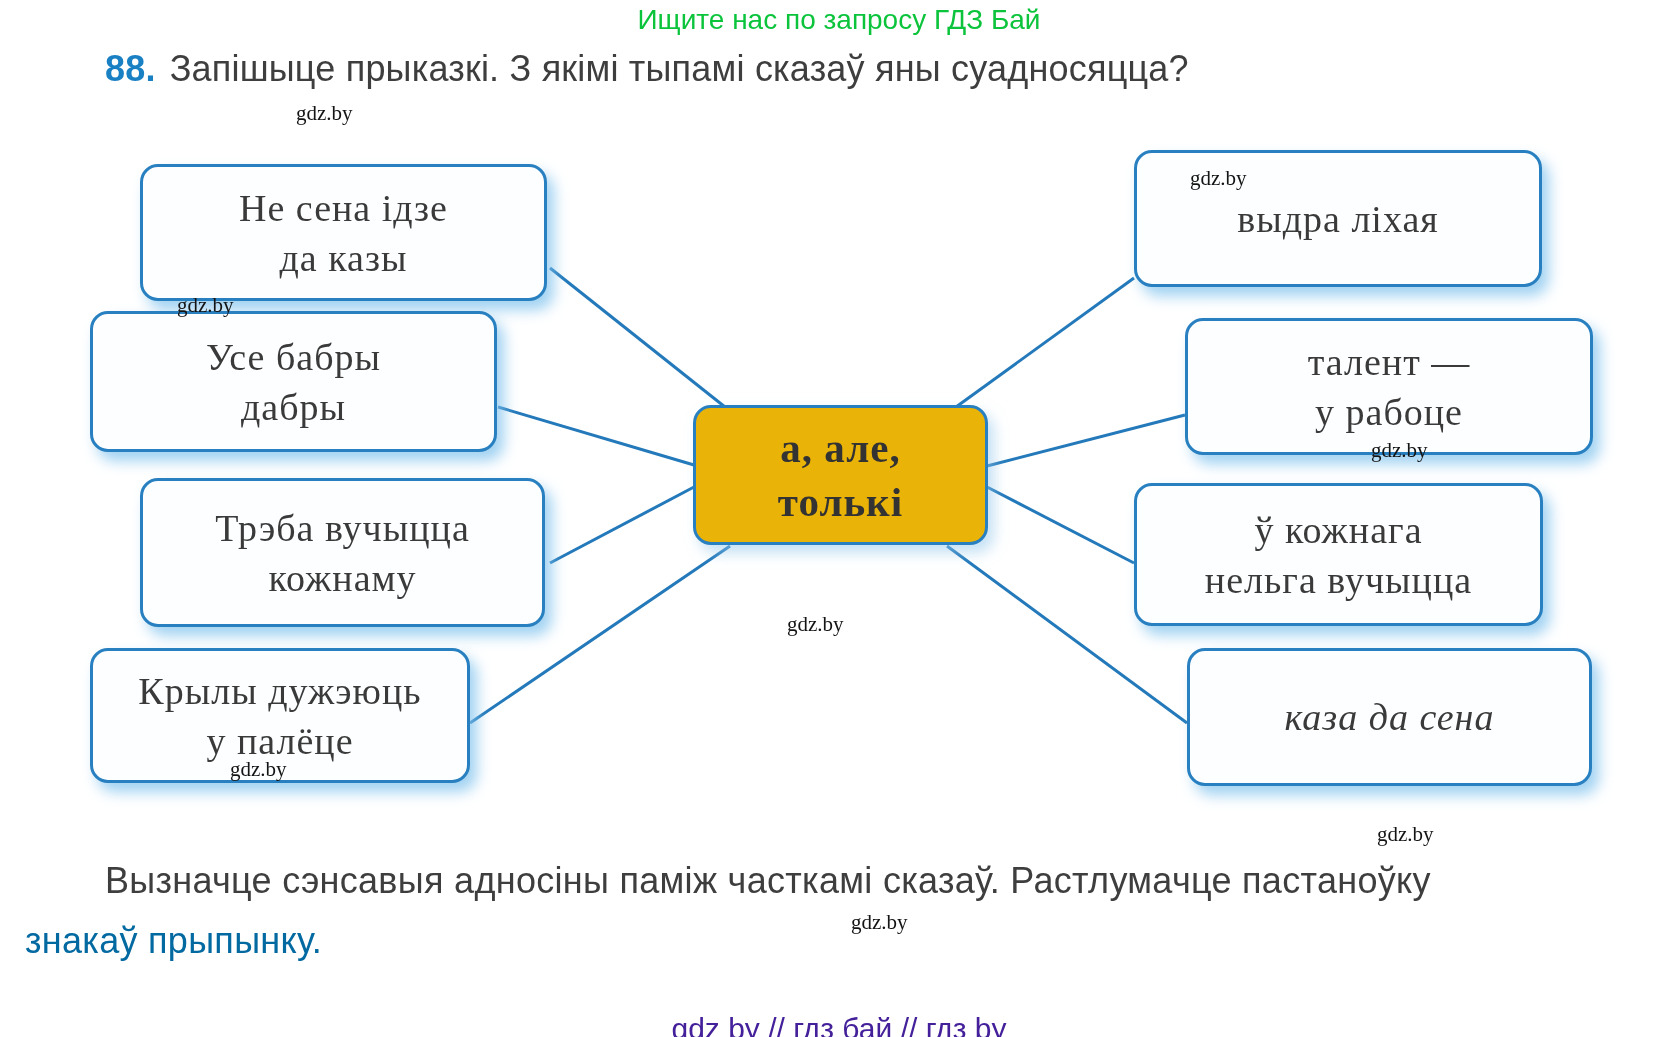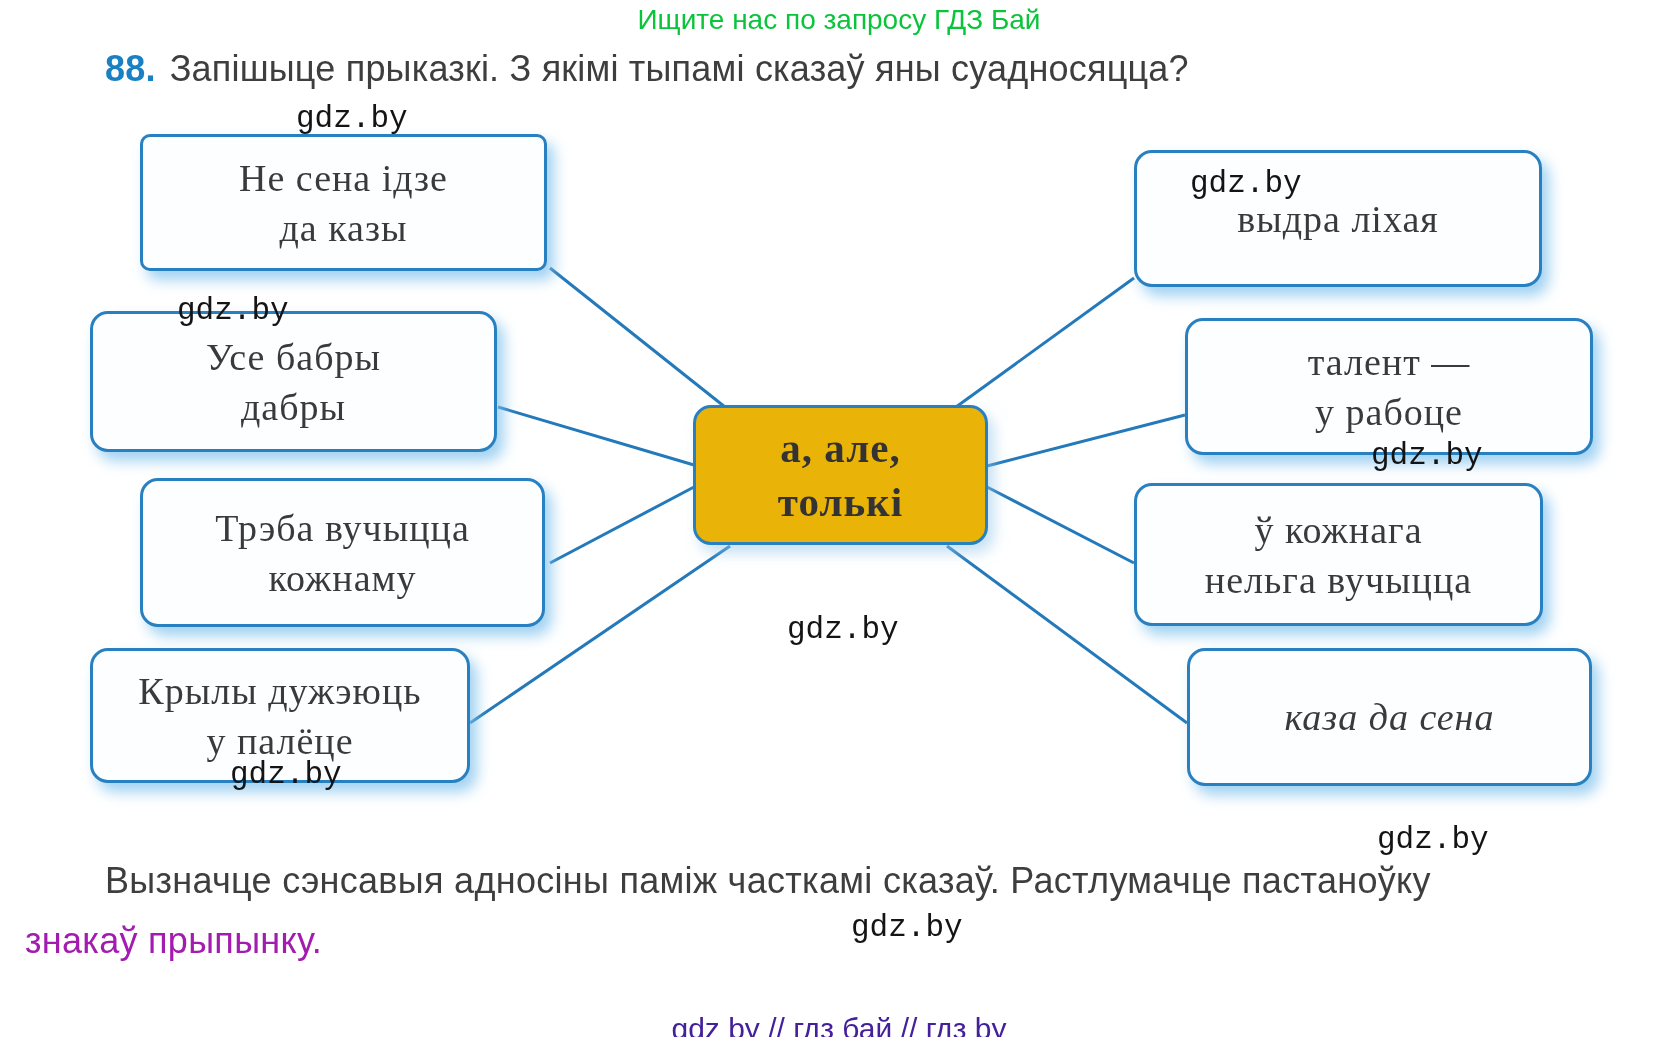--- a/index.html
+++ b/index.html
@@ -19,22 +19,22 @@
 
   
   .task-line{
     top:48px;left:105px;font-size:36px;letter-spacing:.2px;color:#3e3e3e;
     white-space:nowrap;
   }
   .task-number{color:#1a80c4;font-weight:bold;margin-right:14px;}
 
   
   .wm{
-    font-size:31px;color:#141414;white-space:nowrap;z-index:30;
-    font-family:Liberation Mono, monospace;
+    font-size:21px;color:#141414;white-space:nowrap;z-index:30;
+    font-family:Liberation Serif, serif;
   }
 
   
   .pbox{
     position:absolute;z-index:20;
     background:#fdfeff;
     border:3px solid #2980c0;border-radius:18px;
     box-shadow:7px 9px 14px rgba(130,195,238,.75);
     display:flex;flex-direction:column;align-items:center;justify-content:center;
     font-family:"Liberation Serif","DejaVu Serif",serif;
@@ -45,21 +45,21 @@
   .center-box{
     background:#eab308;z-index:25;
     font-weight:bold;font-size:41px;line-height:54px;color:#333;
     box-shadow:6px 8px 14px rgba(150,200,235,.55);
   }
 
   svg.links{position:absolute;top:0;left:0;z-index:10;}
 
   
   .bottom-line1{top:860px;left:105px;font-size:36px;letter-spacing:.3px;white-space:nowrap;color:#3e3e3e;}
-  .bottom-line2{top:920px;left:25px;font-size:36px;letter-spacing:.3px;white-space:nowrap;color:#a21caf;}
+  .bottom-line2{top:920px;left:25px;font-size:36px;letter-spacing:.3px;white-space:nowrap;color:#0369a1;}
 
   
   .promo-bottom{
     top:1012px;left:0;width:100%;text-align:center;
     font-size:30px;color:#44209b;
   }
 </style>
 </head>
 <body>
 
@@ -75,21 +75,21 @@
     <line x1="498" y1="407" x2="694" y2="465"></line>
     <line x1="550" y1="563" x2="694" y2="487"></line>
     <line x1="470" y1="723" x2="730" y2="546"></line>
     <line x1="1134" y1="278" x2="956" y2="407"></line>
     <line x1="1185" y1="415" x2="987" y2="466"></line>
     <line x1="1134" y1="563" x2="987" y2="487"></line>
     <line x1="1187" y1="723" x2="947" y2="546"></line>
   </g>
 </svg>
 
-<div class="pbox" style="left:140px;top:134px;width:401px;height:131px;border-radius:10px;">
+<div class="pbox" style="left:140px;top:164px;width:401px;height:131px;">
   <span class="bline">Не сена ідзе</span>
   <span class="bline">да казы</span>
 </div>
 <div class="pbox" style="left:90px;top:311px;width:401px;height:135px;">
   <span class="bline">Усе бабры</span>
   <span class="bline">дабры</span>
 </div>
 <div class="pbox" style="left:140px;top:478px;width:399px;height:143px;">
   <span class="bline">Трэба вучыцца</span>
   <span class="bline">кожнаму</span>

